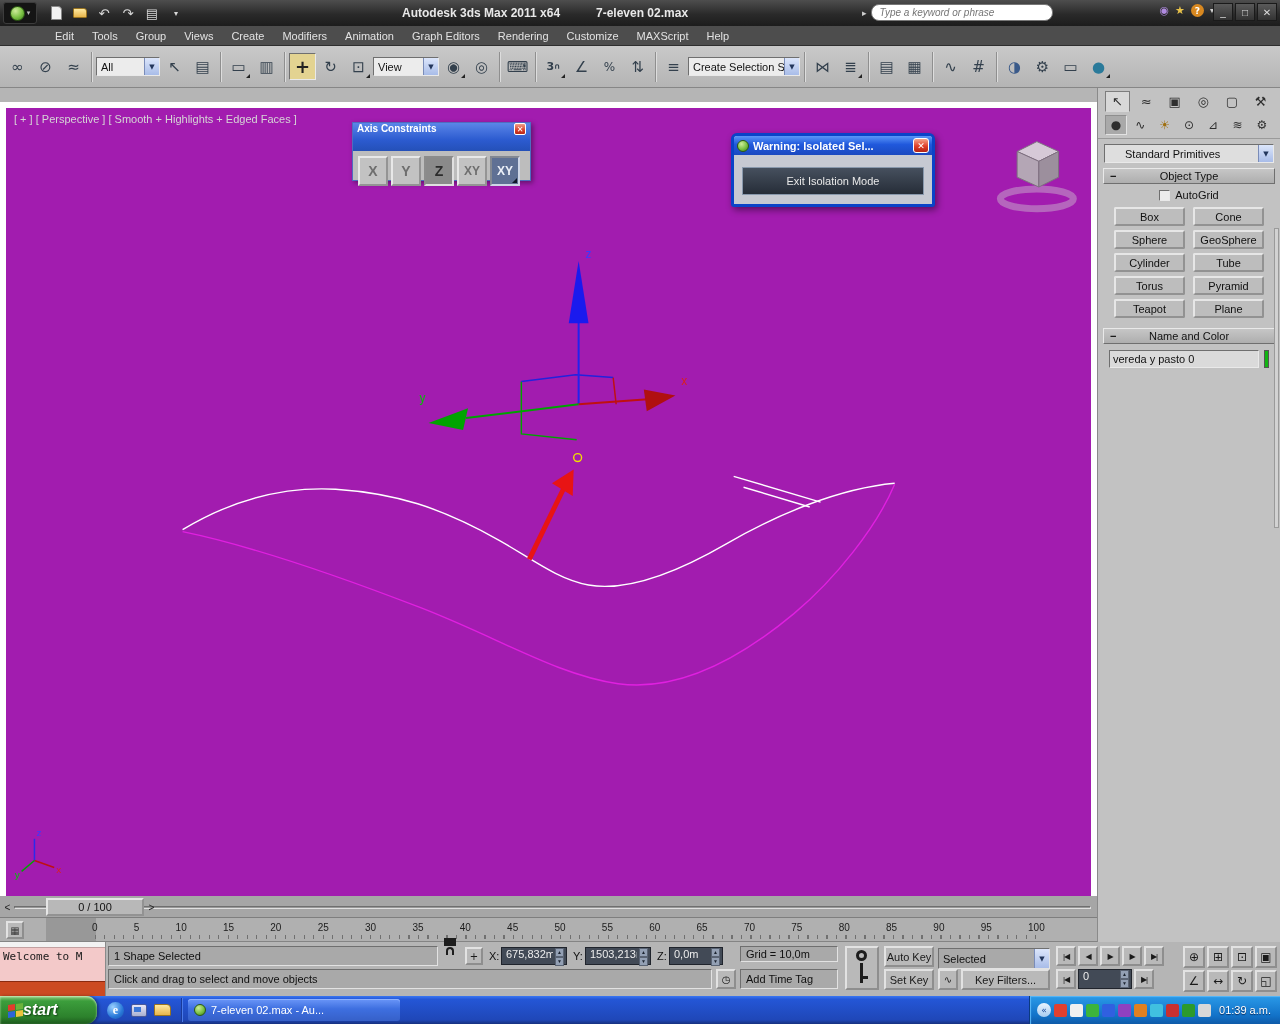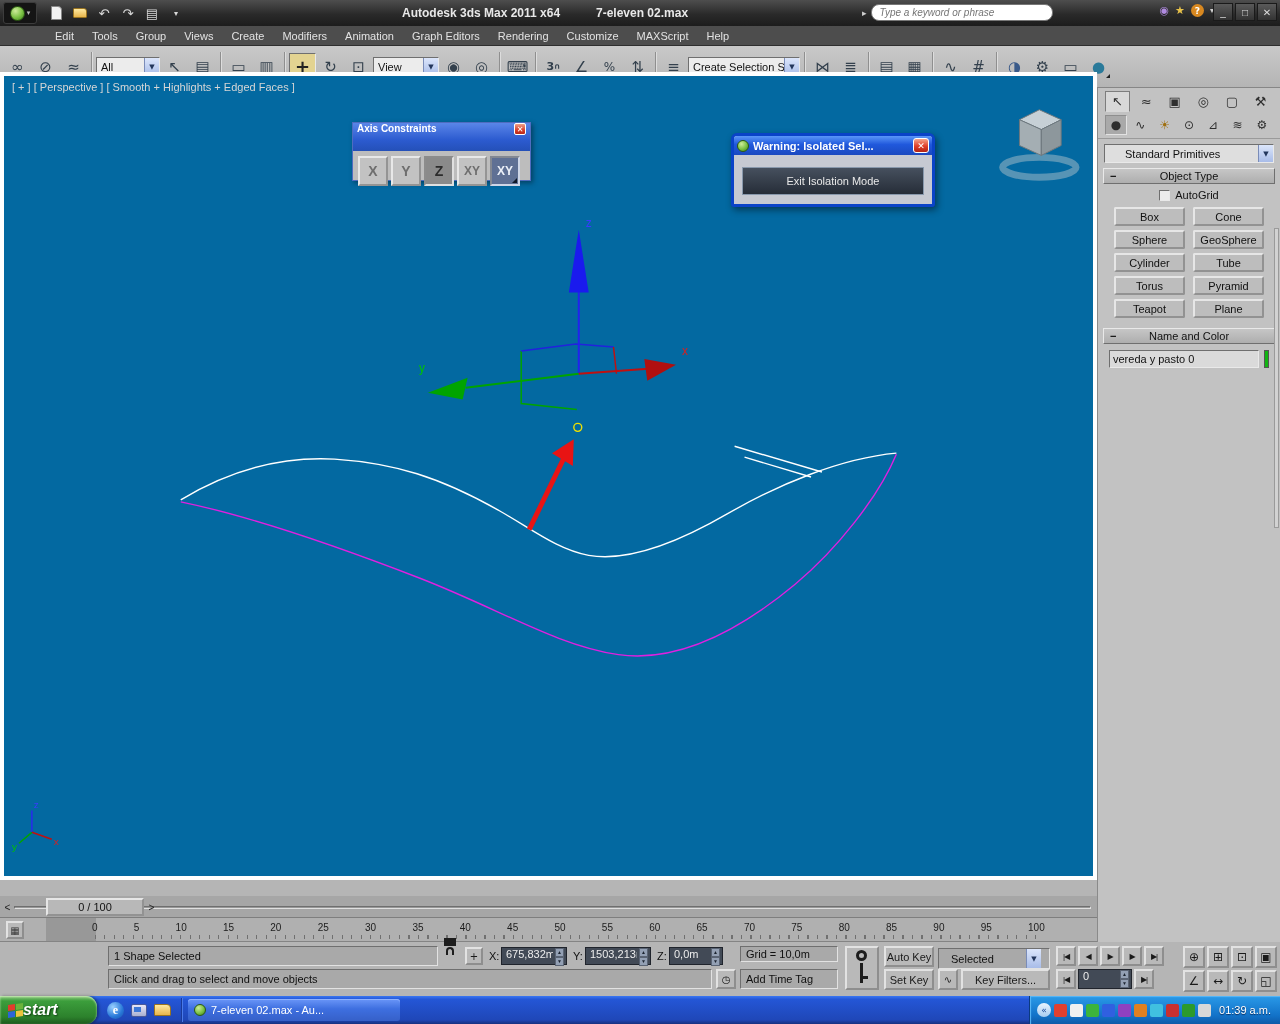--- a/index.html
+++ b/index.html
@@ -40,21 +40,21 @@
   .tbtn.pressed { background:#e3d391; border:1px solid; border-color:#6f6f6f #e9e9e9 #e9e9e9 #6f6f6f; color:#222; }
   .tbtn.fly::after { content:""; position:absolute; right:2px; bottom:2px; border-left:4px solid transparent; border-bottom:4px solid #222; }
   .tsep { width:1px; height:30px; background:#8f8f8f; margin:0 3px; flex:none; box-shadow:1px 0 0 #ddd; }
   .tcombo { height:19px; background:#ececec; border:1px solid; border-color:#6f6f6f #e9e9e9 #e9e9e9 #6f6f6f; display:flex; align-items:center; flex:none; }
   .tcombo .val { padding:0 4px; color:#111; white-space:nowrap; overflow:hidden; }
   .drop-arrow { width:15px; height:100%; background:linear-gradient(#dce6fb,#a8bce8); border-left:1px solid #7a8cb8; font-size:7px; color:#23365c; display:flex; align-items:center; justify-content:center; flex:none; }
   .snapnum { font-size:11px; font-weight:bold; }
   .snapnum i { font-style:normal; font-size:8px; vertical-align:super; }
 
   
-  .viewport { position:absolute; left:0; top:72px; width:1097px; height:808px; background:#0369a1; border:4px solid #ffffff; }
+  .viewport { position:absolute; left:0; top:102px; width:1097px; height:808px; background:#a21caf; border:6px solid #ffffff; }
   .vp-label { position:absolute; left:8px; top:5px; color:#d6d6d6; font-size:11px; z-index:5; }
   .vp-svg { position:absolute; left:0; top:0; width:100%; height:100%; }
 
   
   .axis-pal { position:absolute; left:352px; top:122px; width:179px; height:59px; background:#bdbdbd; border:1px solid #4f6cc0; box-shadow:2px 2px 5px rgba(0,0,0,.4); z-index:20; }
   .pal-title { height:28px; background:linear-gradient(180deg,#5a86e8,#2c5bd0 60%,#2450b8); display:flex; align-items:flex-start; color:#fff; font-weight:bold; font-size:10px; padding:0 4px; }
   .pal-close { margin-left:auto; width:12px; height:12px; background:linear-gradient(#f0a088,#d8402c 60%,#b82818); border:1px solid #fff; border-radius:2px; color:#fff; font-size:8px; display:flex; align-items:center; justify-content:center; }
   .pal-body { display:flex; gap:3px; padding:5px 5px; }
   .ac-btn { width:30px; height:30px; background:#c2c2c2; border:2px outset #e8e8e8; font-size:14px; font-weight:bold; color:#6e6e6e; display:flex; align-items:center; justify-content:center; position:relative; }
   .ac-btn.active { background:#8a8a8a; border:2px inset #e0e0e0; color:#2b2b2b; }
@@ -415,20 +415,25 @@
     <span>75</span>
     <span>80</span>
     <span>85</span>
     <span>90</span>
     <span>95</span>
     <span>100</span>
   </div>
 </div>
 
 <div class="statusbar">
+  <div class="ml">
+    <div class="ml-white"></div>
+    <div class="ml-pink">Welcome to M</div>
+    <div class="ml-orange"></div>
+  </div>
 
   <div class="sunken" style="left:108px;top:4px;width:330px;height:20px">1 Shape Selected</div>
   <span class="abs" style="left:443px;top:5px"><span class="lockic"><span class="sh"></span><span class="bd"></span></span></span>
   <span class="btn3d abs icon" style="left:465px;top:5px;width:18px;height:18px">+</span>
 
   <span class="coordlab" style="left:489px;top:8px">X:</span>
   <div class="coordf" style="left:501px;top:5px;width:66px;height:18px">
     <span class="num">675,832m</span>
     <span class="spin">
         <span>▲</span>
@@ -460,21 +465,21 @@
   <div class="btn3d abs" style="left:845px;top:4px;width:34px;height:44px">
     <span class="keyic">
         <span class="ring"></span>
         <span class="stem"></span>
         <span class="tooth"></span>
       </span>
   </div>
   <div class="btn3d abs" style="left:884px;top:4px;width:50px;height:21px;font-size:11px">Auto Key</div>
   <div class="btn3d abs" style="left:884px;top:27px;width:50px;height:21px;font-size:11px">Set Key</div>
 
-  <div class="sunken" style="left:938px;top:6px;width:112px;height:21px;padding:8px">
+  <div class="sunken" style="left:938px;top:6px;width:112px;height:21px;padding:0">
     <span style="flex:1;padding:0 4px">Selected</span>
     <span class="drop-arrow icon" style="height:19px">▼</span>
   </div>
   <span class="btn3d abs icon" style="left:938px;top:27px;width:20px;height:21px">∿</span>
   <div class="btn3d abs" style="left:961px;top:27px;width:89px;height:21px;font-size:11px">Key Filters...</div>
 
   <div class="pb-row" style="left:1056px;top:4px">
     <span class="btn3d pb">|◀</span>
     <span class="btn3d pb">◀</span>
     <span class="btn3d pb">▶</span>

